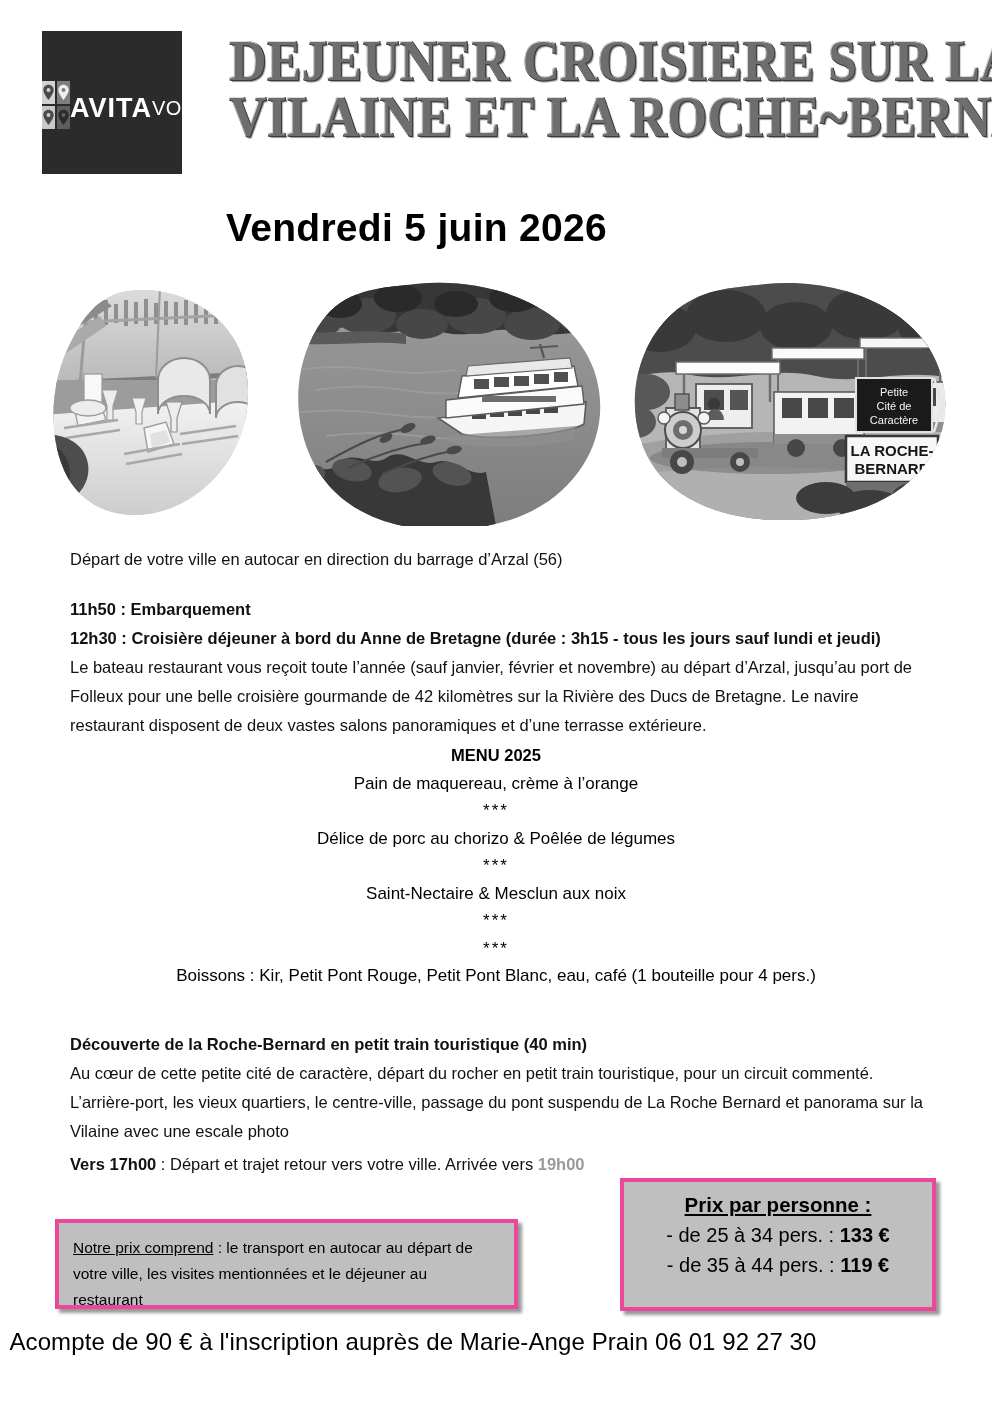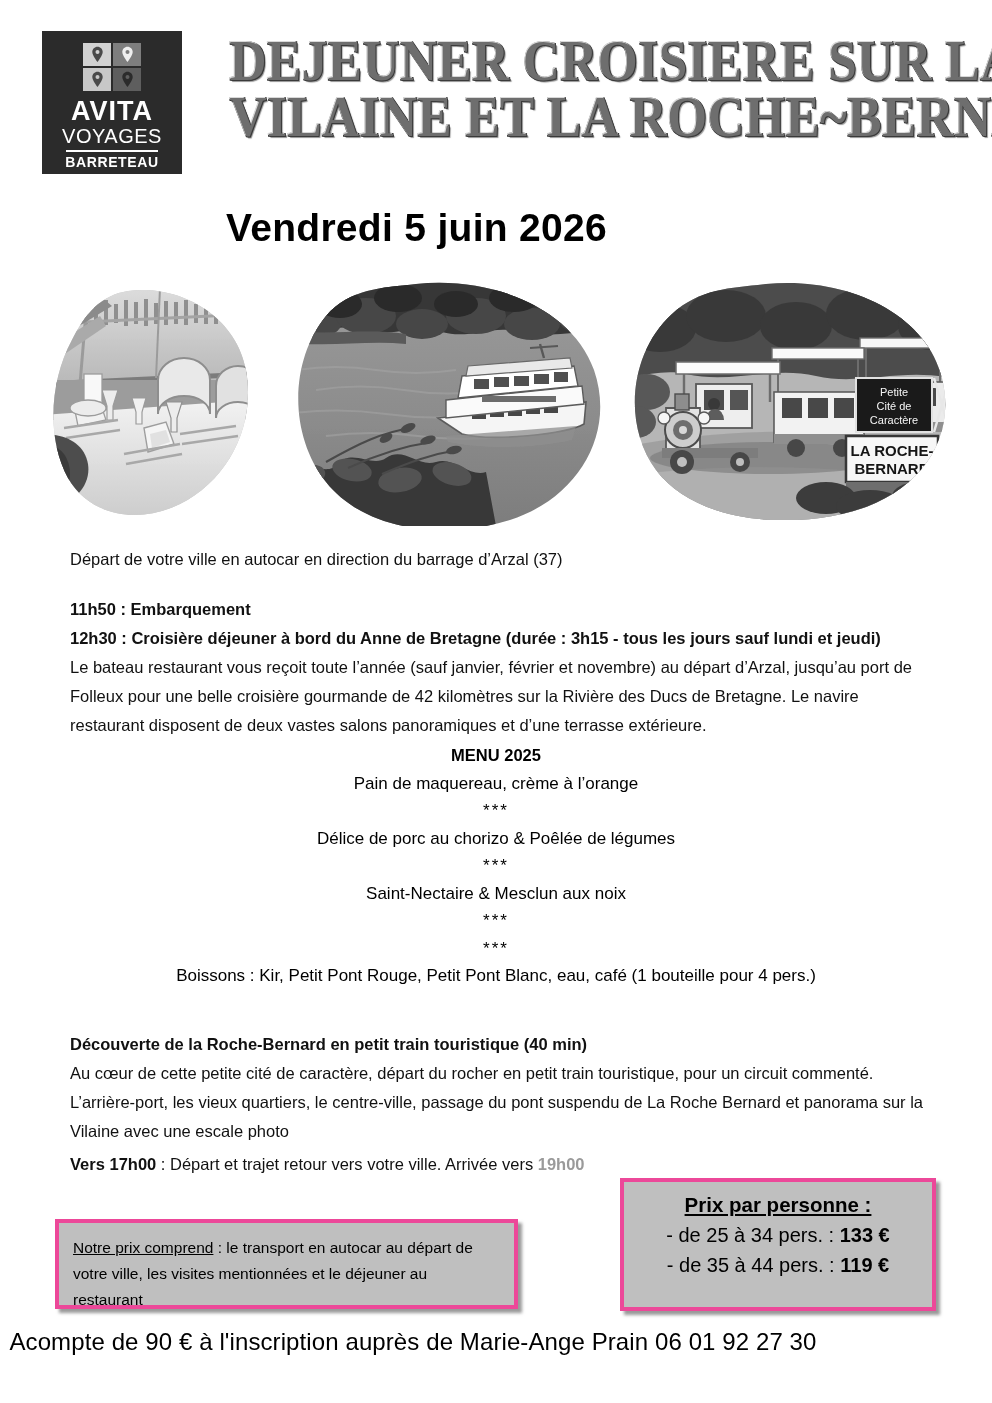--- a/index.html
+++ b/index.html
@@ -19,21 +19,21 @@
 
   
   .logo-box {
     position: absolute;
     left: 42px;
     top: 31px;
     width: 140px;
     height: 143px;
     background: #2b2b2b;
     display: flex;
-    flex-direction: column;
+    flex-direction: row;
     align-items: center;
     justify-content: flex-start;
     padding-top: 12px;
     box-sizing: border-box;
   }
   .logo-grid {
     width: 58px;
     height: 48px;
     display: grid;
     grid-template-columns: 1fr 1fr;
@@ -540,21 +540,21 @@
       </g>
 
       <g fill="#5a5a5a">
         <ellipse cx="26" cy="110" rx="24" ry="18"></ellipse>
         <ellipse cx="16" cy="140" rx="20" ry="16"></ellipse>
       </g>
     </g>
   </svg>
 </div>
 
-<div class="body-text" id="para-depart">Départ de votre ville en autocar en direction du barrage d’Arzal (37)</div>
+<div class="body-text" id="para-depart">Départ de votre ville en autocar en direction du barrage d’Arzal (56)</div>
 
 <div class="body-text" id="para-schedule">
   <div><b>11h50 : Embarquement</b></div>
   <div><b>12h30 : Croisière déjeuner à bord du Anne de Bretagne (durée : 3h15 - tous les jours sauf lundi et jeudi)</b></div>
   <div>Le bateau restaurant vous reçoit toute l’année (sauf janvier, février et novembre) au départ d’Arzal, jusqu’au port de Folleux pour une belle croisière gourmande de 42 kilomètres sur la Rivière des Ducs de Bretagne. Le navire restaurant disposent de deux vastes salons panoramiques et d’une terrasse extérieure.</div>
 </div>
 
 <div class="menu-block">
   <div class="menu-title">MENU 2025</div>
   <div>Pain de maquereau, crème à l’orange</div>

